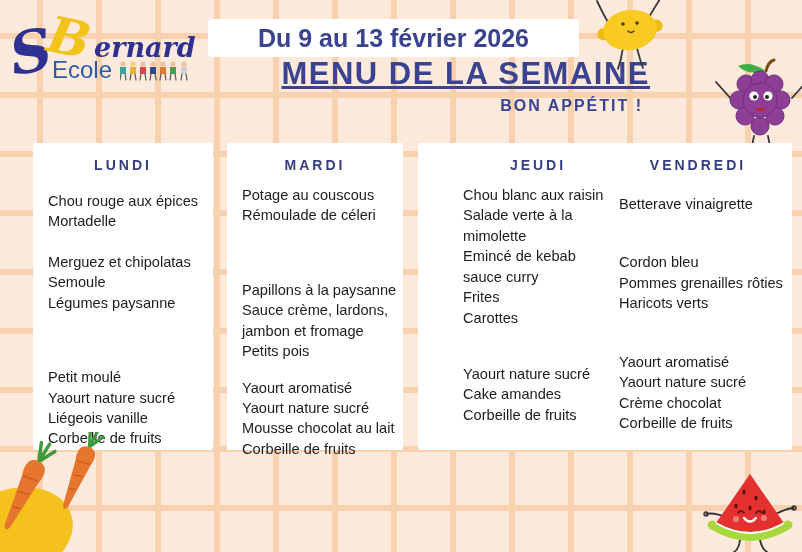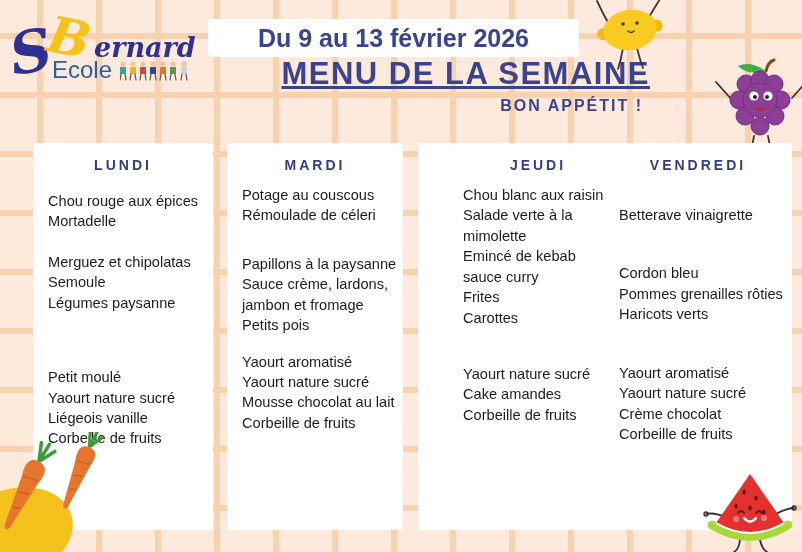--- a/index.html
+++ b/index.html
@@ -25,34 +25,34 @@
   .children-svg{position:absolute;left:120px;top:58px;}
   
   .date-box{position:absolute;left:208px;top:19px;width:371px;height:38px;background:#ffffff;
     border-radius:4px;display:flex;align-items:center;justify-content:center;}
   .date-box span{font-size:25px;font-weight:bold;color:#394390;}
   .title{position:absolute;left:200px;top:56px;width:450px;text-align:right;
     font-size:31px;font-weight:bold;letter-spacing:1.5px;color:#394390;text-decoration:underline;}
   .tagline{position:absolute;left:455px;top:97px;width:188px;text-align:right;
     font-size:16px;font-weight:bold;letter-spacing:2px;color:#394390;}
   
-  .day-col{position:absolute;top:143px;height:387px;background:#ffffff;border-radius:2px;}
+  .day-col{position:absolute;top:143px;height:307px;background:#ffffff;border-radius:2px;}
   .col-0{left:33px;width:180px;}
   .col-1{left:227px;width:176px;}
   .col-2{left:418px;width:176px;padding-left:32px;}
   .col-3{left:604px;width:188px;}
   .day-header{padding-top:14px;text-align:center;font-size:14px;font-weight:bold;
     letter-spacing:3px;color:#333d84;}
   .course{padding-left:15px;}
   .col-2 .course{padding-left:13px;padding-right:9px;}
   .dish{font-size:14.6px;line-height:1.4;color:#1c1c1c;}
   .col-0 .course-0{margin-top:18px}.col-0 .course-1{margin-top:20px}.col-0 .course-2{margin-top:54px}
-  .col-1 .course-0{margin-top:12px}.col-1 .course-1{margin-top:28px}.col-1 .course-2{margin-top:16px}
+  .col-1 .course-0{margin-top:12px}.col-1 .course-1{margin-top:54px}.col-1 .course-2{margin-top:16px}
   .col-2 .course-0{margin-top:12px}.col-2 .course-1{}.col-2 .course-2{margin-top:36px}
-  .col-3 .course-0{margin-top:32px}.col-3 .course-1{margin-top:38px}.col-3 .course-2{margin-top:38px}
+  .col-3 .course-0{margin-top:21px}.col-3 .course-1{margin-top:38px}.col-3 .course-2{margin-top:38px}
   
   .char{position:absolute;}
   .char-lemon{left:585px;top:-4px;}
   .char-grape{left:712px;top:58px;}
   .char-carrots{left:-8px;top:432px;}
   .char-watermelon{left:698px;top:468px;}
 </style>
 </head>
 <body>
 

